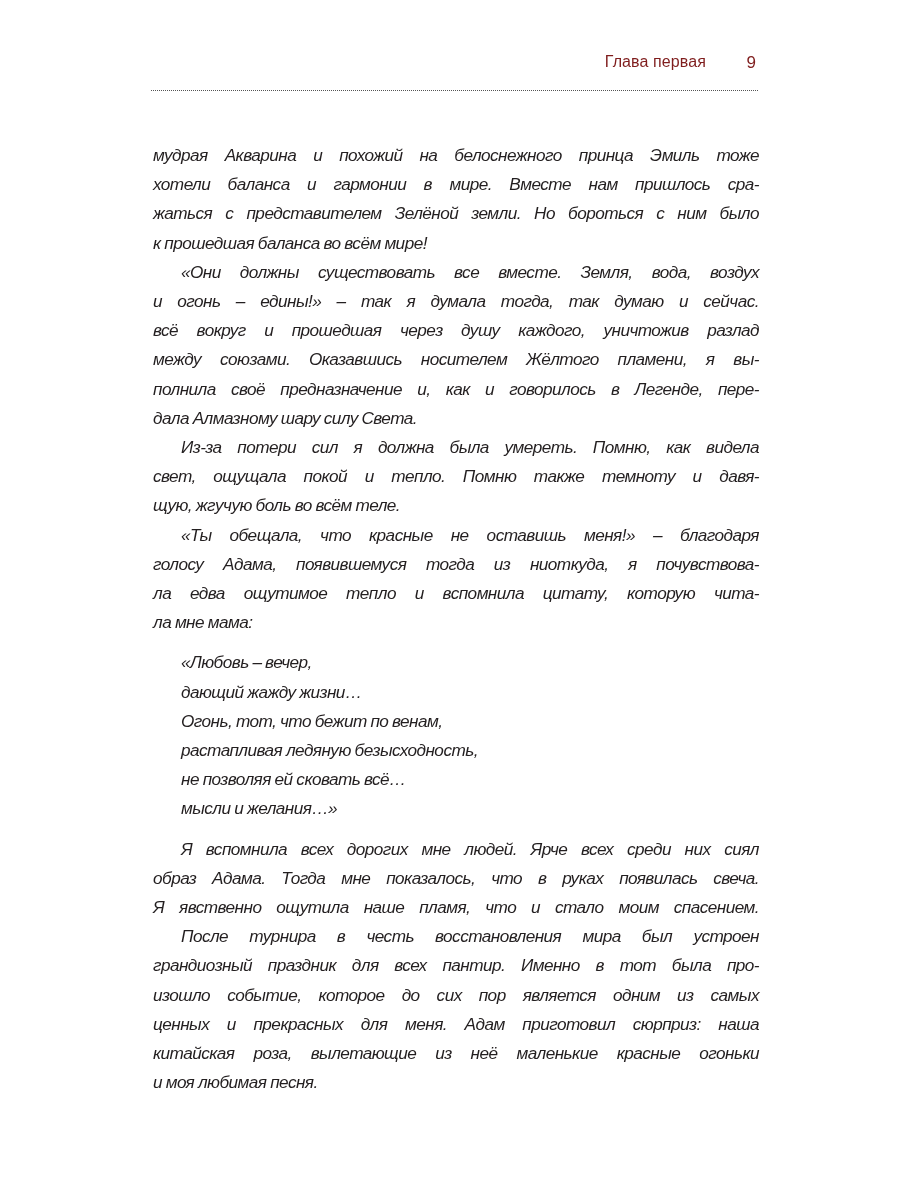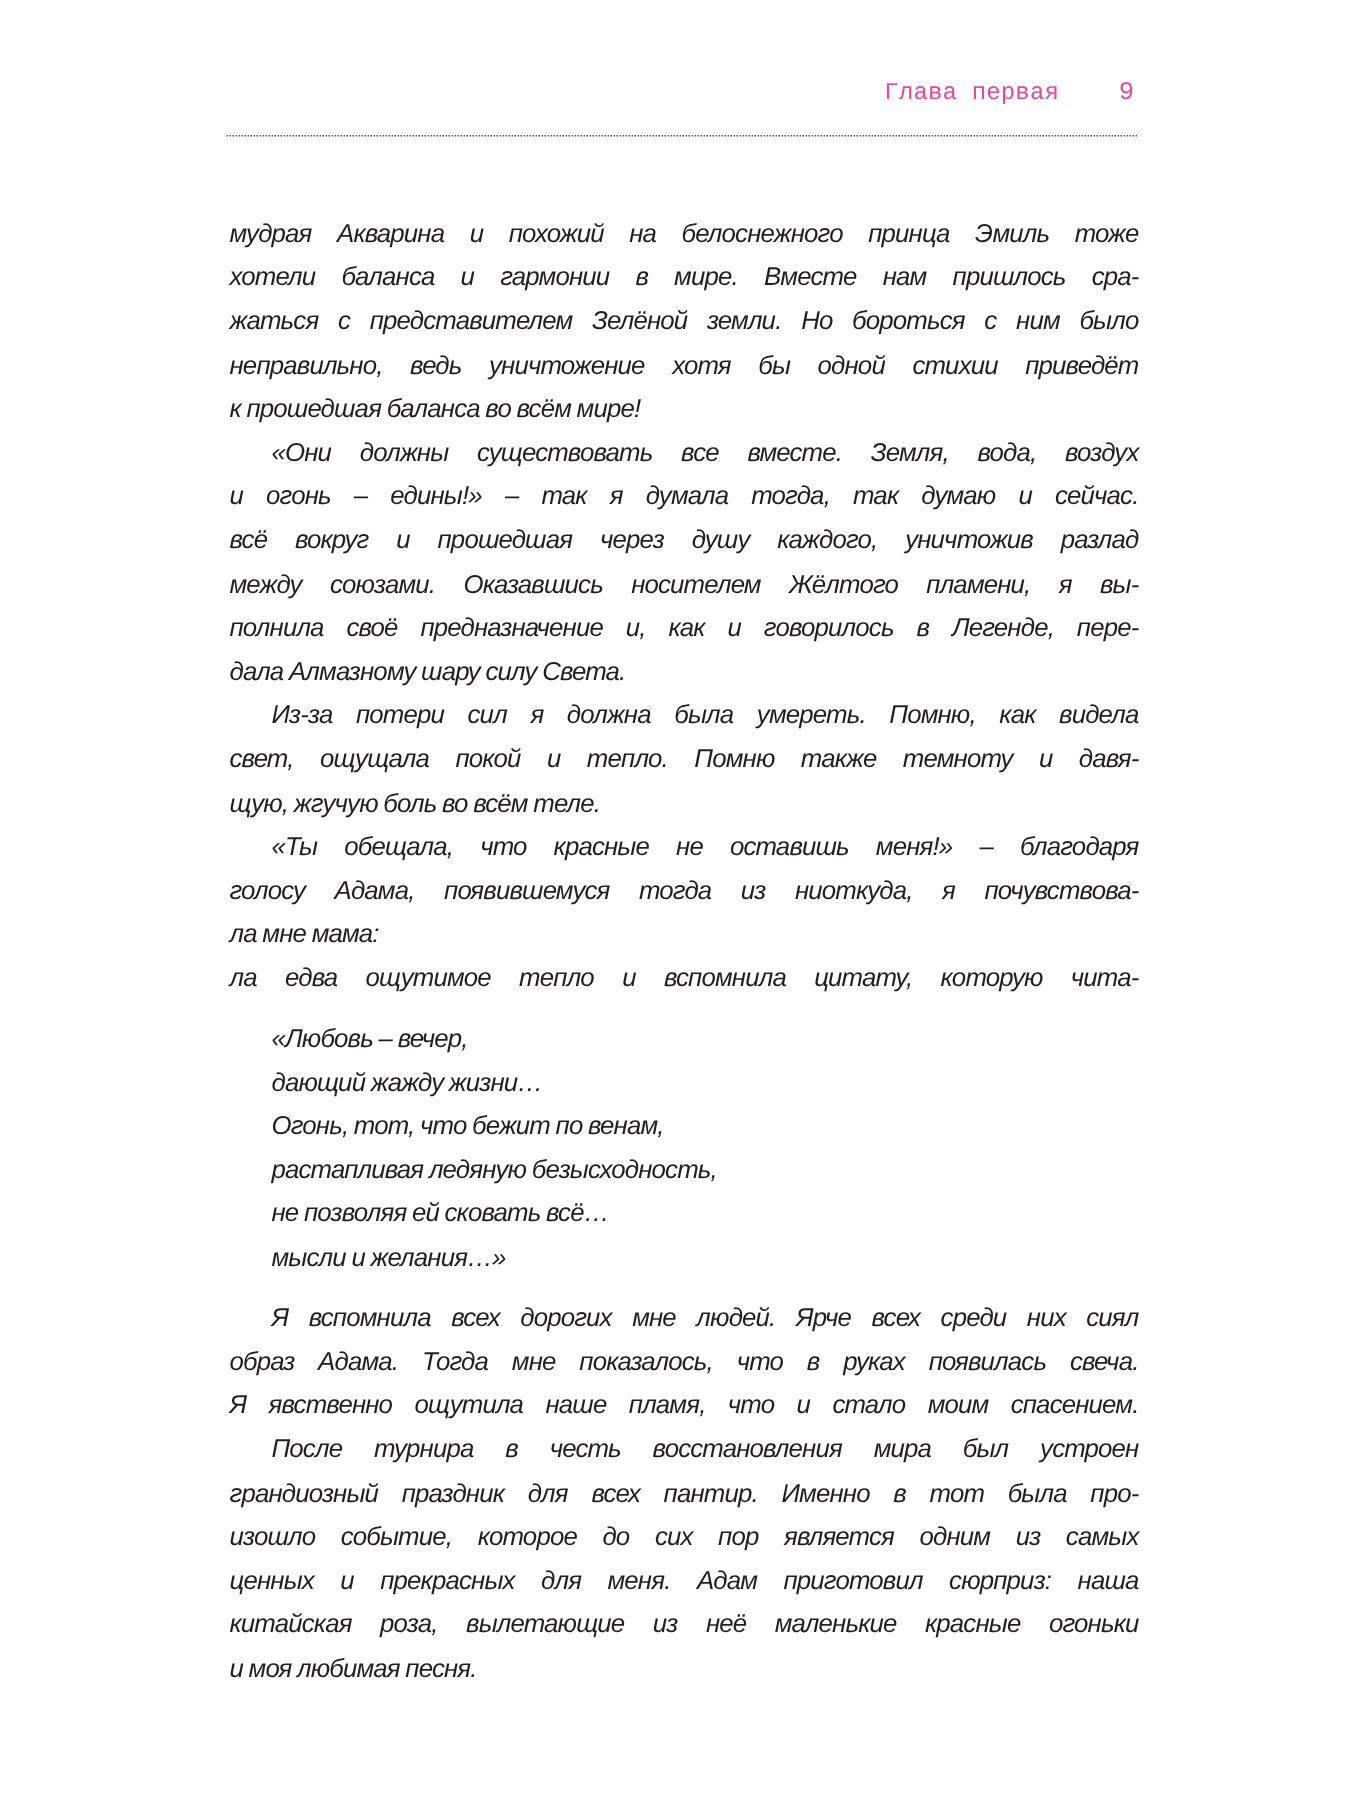--- a/index.html
+++ b/index.html
@@ -13,23 +13,23 @@
       position: relative;
       overflow: hidden;
       color: #231f20;
     }
     .running-head {
       position: absolute;
       top: 50px;
       left: 151px;
       width: 607px;
       height: 30px;
-      font-family: Liberation Mono, monospace;
+      font-family: Liberation Sans, sans-serif;
       font-size: 16px;
-      color: #ec4899;
+      color: #7f1d1d;
     }
     .running-head .chapter {
       position: absolute;
       right: 52px;
       top: 3px;
       letter-spacing: 0.1px;
     }
     .running-head .folio {
       position: absolute;
       right: 2px;
@@ -91,21 +91,20 @@
   <span class="folio">9</span>
 </div>
 <div class="rule"></div>
 
 <div class="text-block">
 
   <p class="para">
     <span class="line first">мудрая Акварина и похожий на белоснежного принца Эмиль тоже</span>
     <span class="line">хотели баланса и гармонии в мире. Вместе нам пришлось сра-</span>
     <span class="line">жаться с представителем Зелёной земли. Но бороться с ним было</span>
-    <span class="line">неправильно, ведь уничтожение хотя бы одной стихии приведёт</span>
     <span class="line last">к прошедшая баланса во всём мире!</span>
   </p>
 
   <p class="para indent">
     <span class="line first">«Они должны существовать все вместе. Земля, вода, воздух</span>
     <span class="line">и огонь – едины!» – так я думала тогда, так думаю и сейчас.</span>
     <span class="line">всё вокруг и прошедшая через душу каждого, уничтожив разлад</span>
     <span class="line">между союзами. Оказавшись носителем Жёлтого пламени, я вы-</span>
     <span class="line">полнила своё предназначение и, как и говорилось в Легенде, пере-</span>
     <span class="line last">дала Алмазному шару силу Света.</span>
@@ -113,22 +112,22 @@
 
   <p class="para indent">
     <span class="line first">Из-за потери сил я должна была умереть. Помню, как видела</span>
     <span class="line">свет, ощущала покой и тепло. Помню также темноту и давя-</span>
     <span class="line last">щую, жгучую боль во всём теле.</span>
   </p>
 
   <p class="para indent">
     <span class="line first">«Ты обещала, что красные не оставишь меня!» – благодаря</span>
     <span class="line">голосу Адама, появившемуся тогда из ниоткуда, я почувствова-</span>
+    <span class="line">ла едва ощутимое тепло и вспомнила цитату, которую чита-</span>
     <span class="line last">ла мне мама:</span>
-    <span class="line">ла едва ощутимое тепло и вспомнила цитату, которую чита-</span>
   </p>
 
   <div class="poem">
     <span class="line">«Любовь – вечер,</span>
     <span class="line">дающий жажду жизни…</span>
     <span class="line">Огонь, тот, что бежит по венам,</span>
     <span class="line">растапливая ледяную безысходность,</span>
     <span class="line">не позволяя ей сковать всё…</span>
     <span class="line">мысли и желания…»</span>
   </div>

